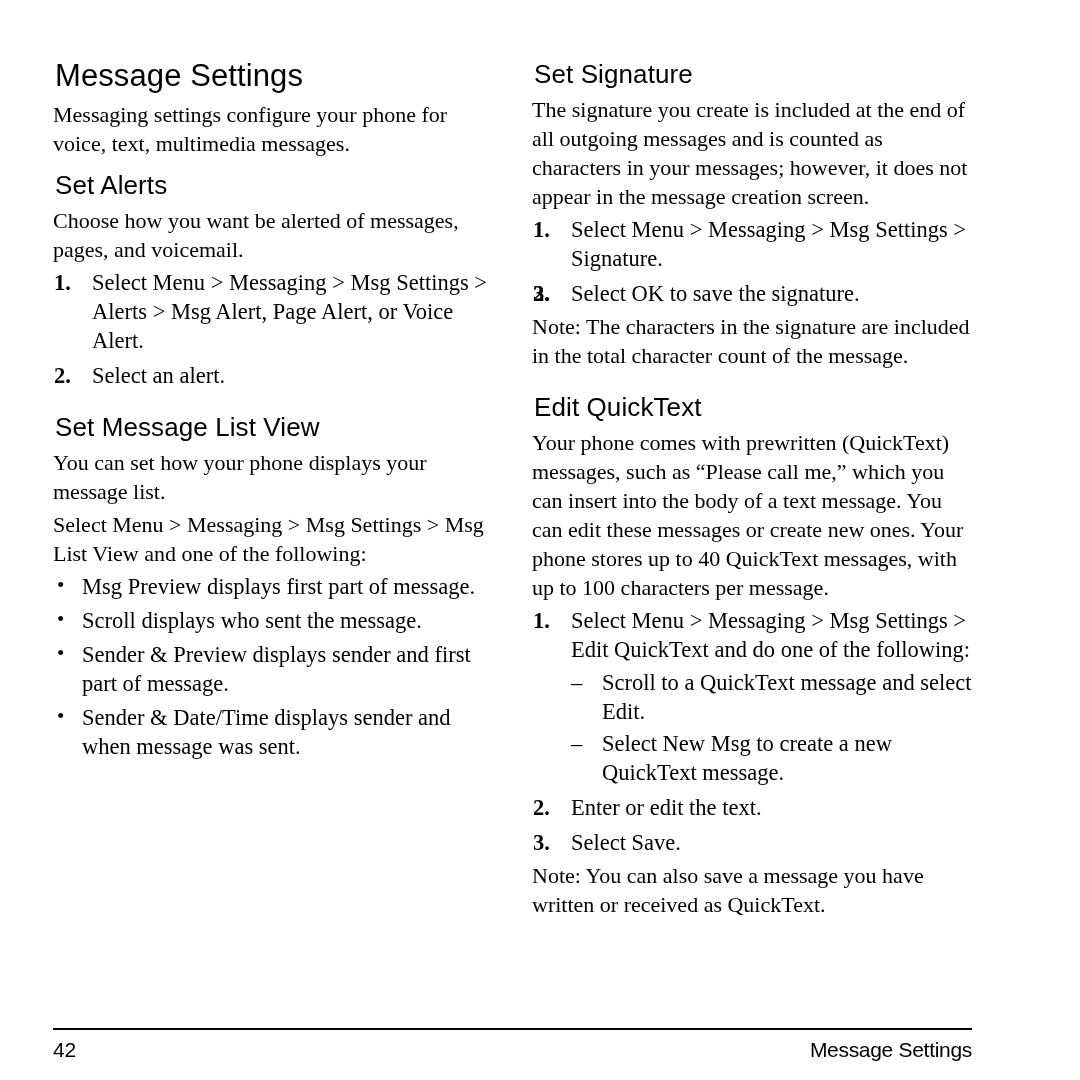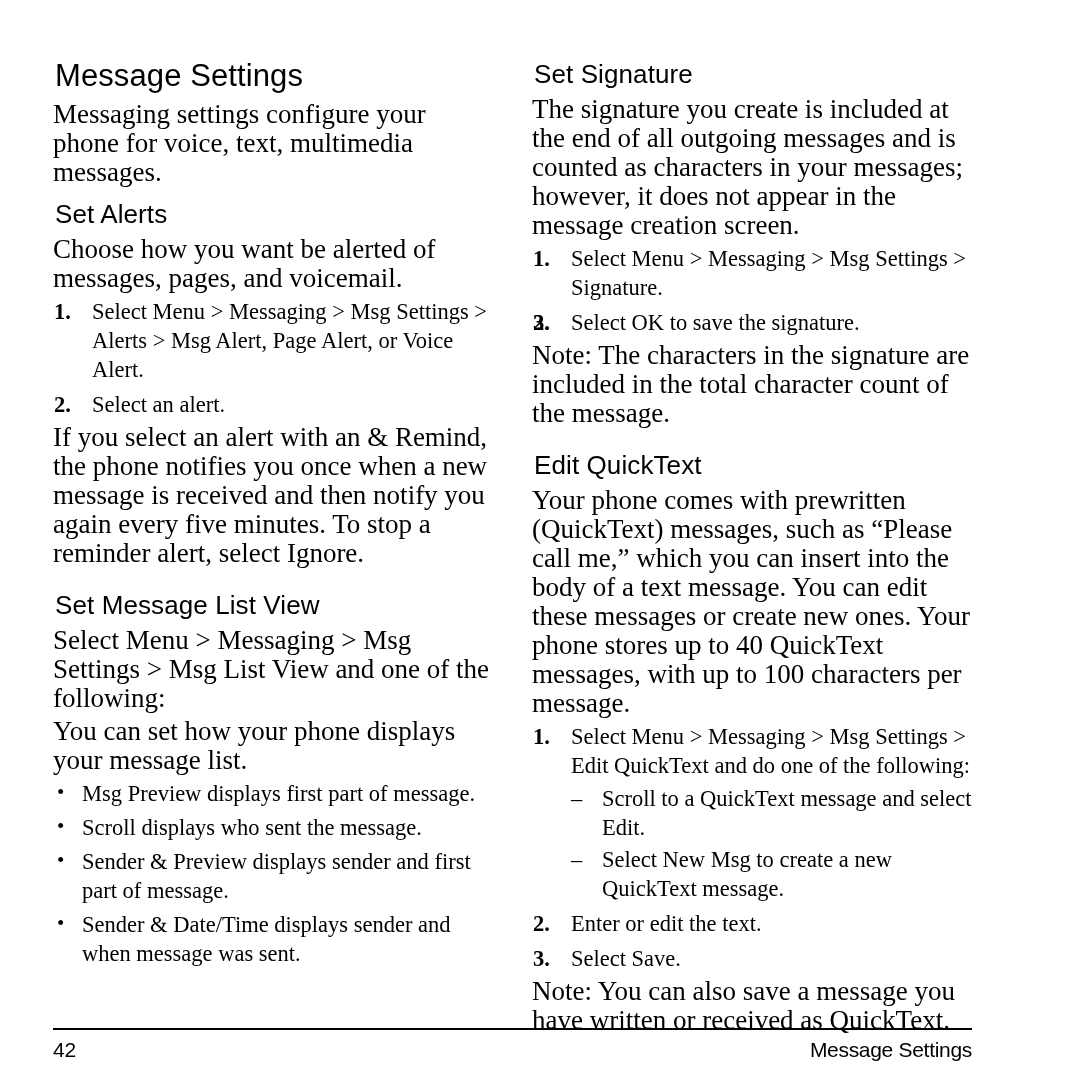--- a/index.html
+++ b/index.html
@@ -57,21 +57,21 @@
     line-height: 31px;
     letter-spacing: 0.1px;
     margin: 22px 0 5px 2px;
     padding: 0;
   }
   h2.section-head.first { margin-top: 12px; }
   h2.section-head.tight-top { margin-top: 1px; }
 
   
   p.body {
-    font-size: 27px;
+    font-size: 22px;
     line-height: 29px;
     margin: 0 0 4px 0;
     padding: 0;
     text-align: left;
   }
   p.body.spaced { margin-bottom: 11px; }
   p.note { margin-top: 0; }
 
   b, .b {
     font-weight: normal;
@@ -196,27 +196,26 @@
         <li>
           <span class="num">1.</span>
           <span class="rich"><span>Select </span><b>Menu</b><b> &gt; </b><b>Messaging</b><b> &gt; </b><b>Msg Settings</b><b> &gt; </b><b>Alerts</b><b> &gt; </b><b>Msg Alert</b><span>, </span><b>Page Alert</b><span>, or </span><b>Voice Alert</b><span>.</span></span>
         </li>
         <li>
           <span class="num">2.</span>
           <span class="rich"><span>Select an alert.</span></span>
         </li>
       </ol>
 
-      <p class="body spaced rich"><span>If you select an alert with an &amp; Remind, the phone notifies you once when a new message is received and then notify you again every five minutes. To stop a reminder alert, select </span><b>Ignore</b><span>.</span></p>
 
       <h2 class="section-head">Set Message List View</h2>
 
+      <p class="body">You can set how your phone displays your message list.</p>
+
       <p class="body rich"><span>Select </span><b>Menu</b><b> &gt; </b><b>Messaging</b><b> &gt; </b><b>Msg Settings</b><b> &gt; </b><b>Msg List View</b><span> and one of the following:</span></p>
-
-      <p class="body">You can set how your phone displays your message list.</p>
 
       <ul class="bullets">
         <li>
           <span class="dot">•</span>
           <span class="rich"><b>Msg Preview</b><span> displays first part of message.</span></span>
         </li>
         <li>
           <span class="dot">•</span>
           <span class="rich"><b>Scroll</b><span> displays who sent the message.</span></span>
         </li>

